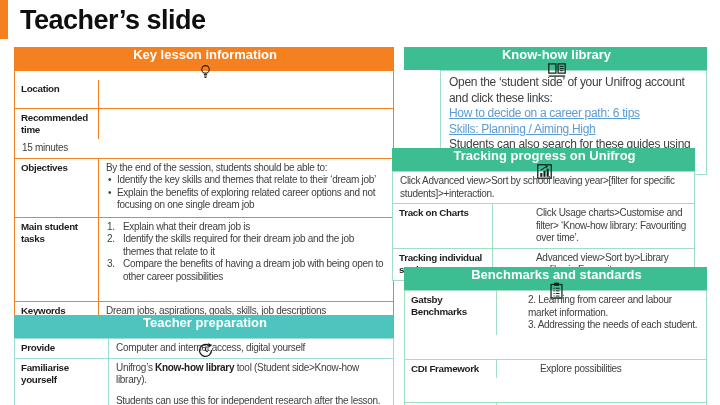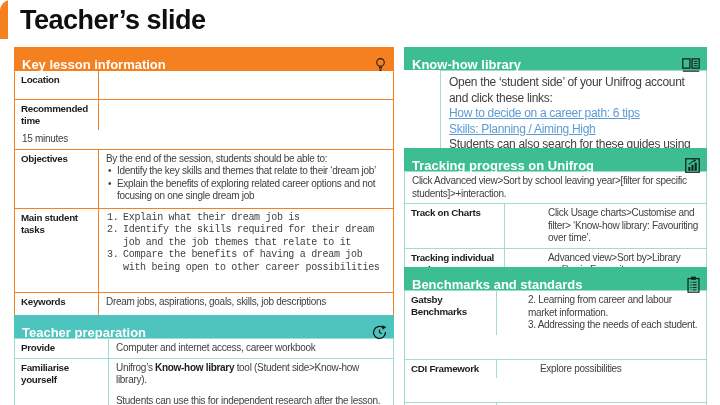--- a/index.html
+++ b/index.html
@@ -1,34 +1,34 @@
 <!DOCTYPE html>
 <html><head>
 <meta charset="utf-8">
 <style>
   html,body{margin:0;padding:0;background:#ffffff;}
   .slide{
     position:relative;width:720px;height:405px;background:#ffffff;overflow:hidden;
-    font-family:"Liberation Sans",sans-serif;color:#414141;border-radius:11px;
+    font-family:"Liberation Sans",sans-serif;color:#414141;
   }
   .accent-bar{position:absolute;left:0;top:0;width:8px;height:39px;background:#F4801F;}
   .page-title{
     position:absolute;left:20px;top:5px;margin:0;font-size:27px;font-weight:700;
     color:#0f0f0f;letter-spacing:-0.5px;
   }
   .panel{position:absolute;}
   .panel-key{left:14px;top:47px;width:380px;}
   .panel-prep{left:14px;top:315px;width:380px;}
   .panel-know{left:404px;top:47px;width:303px;}
-  .panel-track{left:404px;top:148px;width:303px;}
+  .panel-track{left:392px;top:148px;width:303px;}
   .panel-bench{left:404px;top:267px;width:303px;}
 
   .panel-header{
     height:23px;display:flex;align-items:center;justify-content:space-between;
-    padding:12px 6px 0 8px;color:#ffffff;font-weight:700;font-size:13px;box-sizing:border-box;
+    padding:0 6px 0 8px;color:#ffffff;font-weight:700;font-size:13px;box-sizing:border-box;flex-direction:column;
   }
   .hdr-orange{background:#F4801F;}
   .hdr-teal{background:#4EC4BE;gap:12px;}
   .hdr-green{background:#3CBE92;}
   .icon{display:flex;align-items:center;justify-content:center;}
 
   .tbl{background:#ffffff;font-size:10px;letter-spacing:-0.3px;line-height:1.25;color:#414141;}
   .tbl-orange{border:1px solid #F4801F;}
   .tbl-orange .row + .row{border-top:1px solid #F4801F;}
   .tbl-orange .lbl{border-right:1px solid #F4801F;}
@@ -43,35 +43,35 @@
   .lbl{
     flex:0 0 auto;box-sizing:border-box;font-weight:700;color:#1d1d1d;
     padding:3px 6px;font-size:9.8px;
   }
   .val{flex:1;box-sizing:border-box;padding:3px 7px;}
   .panel-key .lbl{width:84px;}
   .panel-prep .lbl{width:94px;}
   .panel-track .lbl{width:100px;}
   .panel-bench .lbl{width:92px;}
 
-  .r-location{min-height:28px;}
+  .r-location{min-height:28px;margin-top:9px;}
   .r-time{min-height:26px;flex-direction:column;}
   .r-objectives{min-height:58px;}
   .r-tasks{min-height:83px;}
   .r-keywords{min-height:27px;}
   .r-provide{min-height:17px;}
   .r-fam{min-height:38px;}
   .r-track{min-height:28px;}
   .r-gatsby{min-height:39px;gap:24px;}
   .r-bench{min-height:15px;margin-top:24px;}
 
   ul.bullets{margin:0;padding:0;list-style:none;}
   ul.bullets li{position:relative;padding-left:11px;}
   ul.bullets li::before{content:"\2022";position:absolute;left:2px;}
-  ol.nums{margin:0;padding:0;list-style:none;counter-reset:n;font-family:Liberation Mono, monospace;}
+  ol.nums{margin:0;padding:0;list-style:none;counter-reset:n;}
   ol.nums li{counter-increment:n;position:relative;padding-left:17px;}
   ol.nums li::before{content:counter(n) ".";position:absolute;left:1px;}
 
   .know-body{
     border:1px solid #A0DFC4;background:#ffffff;box-sizing:border-box;
     padding:4px 8px 5px 8px;font-size:12px;letter-spacing:-0.3px;line-height:1.3;color:#414141;margin-left:36px;
   }
   a.link{color:#5B9BD5;text-decoration:underline;display:table;cursor:pointer;}
   .gap-top{margin-top:8px;}
   .pre{white-space:pre-line;}
@@ -139,21 +139,21 @@
         <svg viewBox="0 0 24 24" width="17" height="17">
           <path d="M17.2 5.3 A 8.4 8.4 0 1 0 20.4 11.4" fill="none" stroke="#151515" stroke-width="1.8"></path>
           <polygon points="15.6,1.6 21.6,4.4 16.4,8.2" fill="#151515"></polygon>
           <path d="M12 7.6 L12 12 L15.2 13.8" fill="none" stroke="#151515" stroke-width="1.7"></path>
         </svg>
       </span>
     </header>
     <div class="tbl tbl-teal">
       <div class="row r-provide">
         <div class="lbl">Provide</div>
-        <div class="val">Computer and internet access, career workbook</div>
+        <div class="val">Computer and internet access, digital yourself</div>
       </div>
       <div class="row r-fam">
         <div class="lbl">Familiarise yourself</div>
         <div class="val">
           <div><span>Unifrog’s </span><span class="bold-inline">Know-how library</span><span> tool (Student side&gt;Know-how library).</span></div>
           <div class="gap-top">Students can use this for independent research after the lesson.</div>
         </div>
       </div>
     </div>
   </section>

